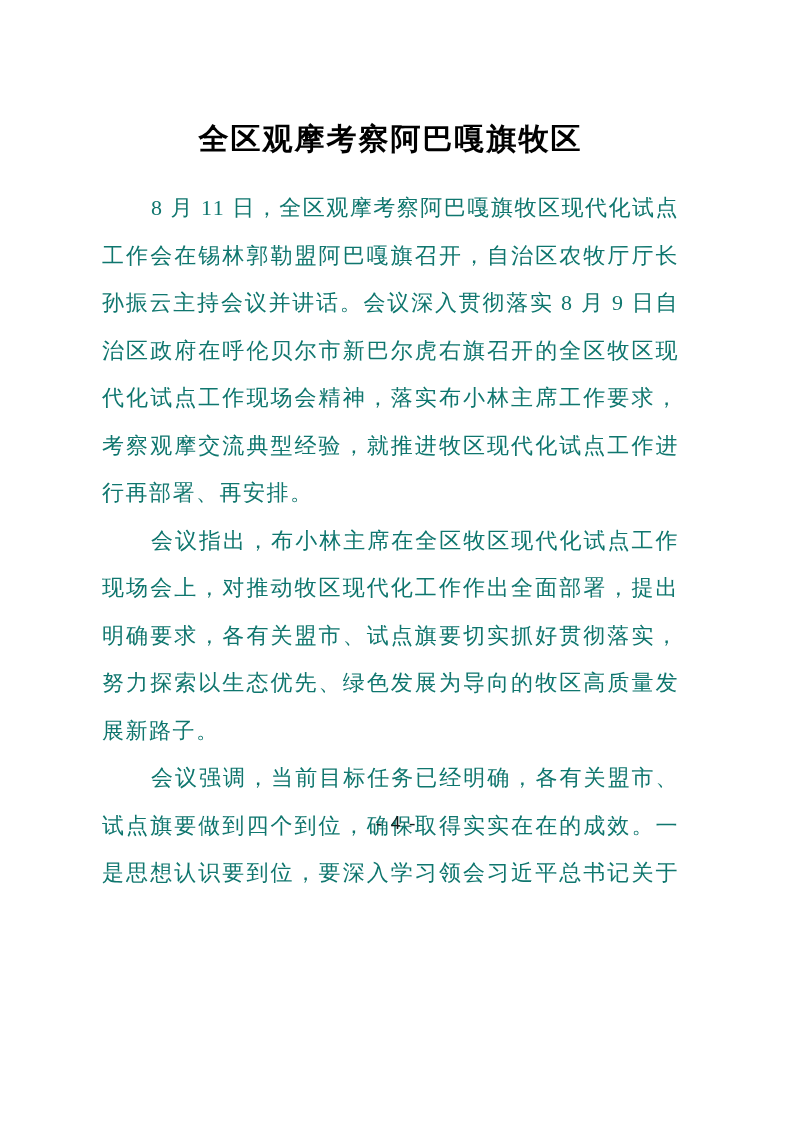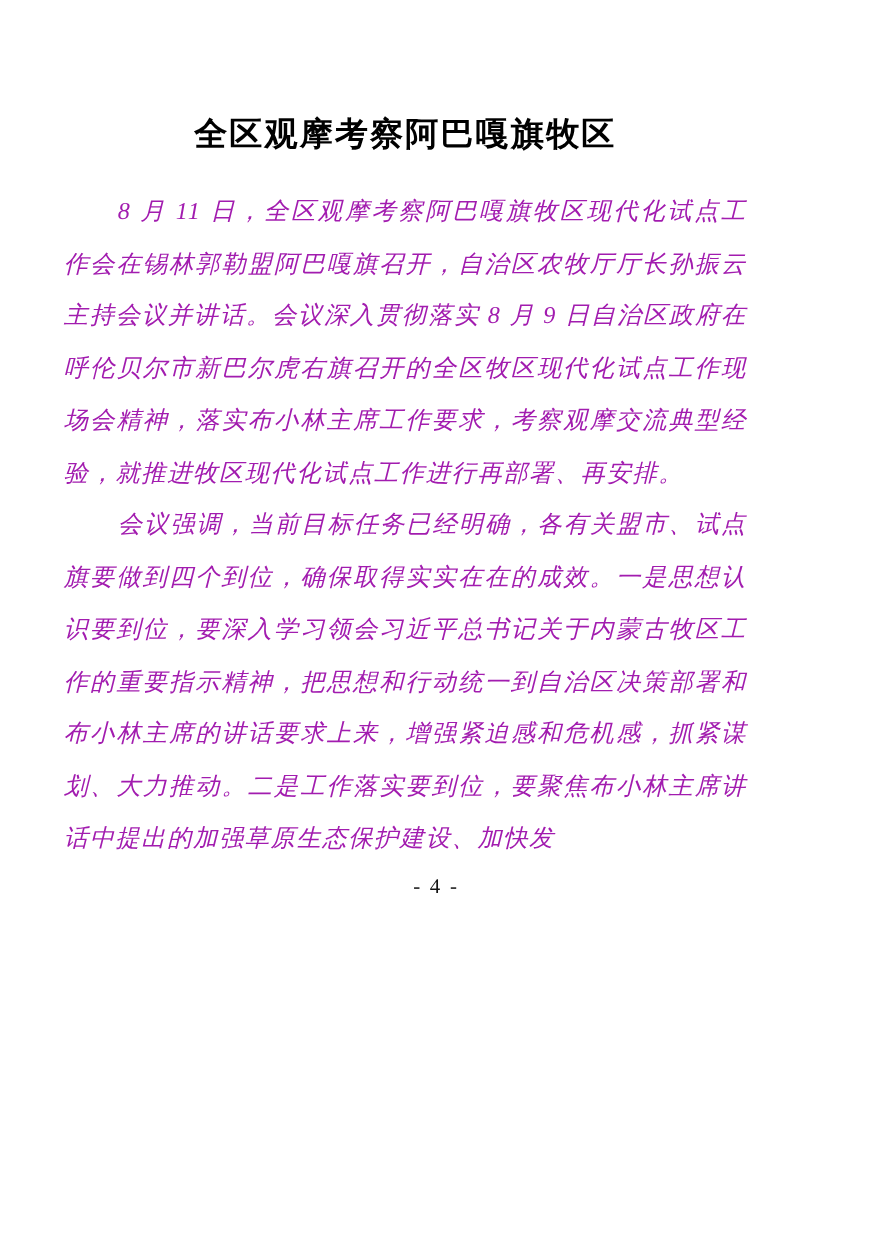--- a/index.html
+++ b/index.html
@@ -4,51 +4,50 @@
 <style>
   html, body {
     margin: 0;
     padding: 0;
     background: #ffffff;
   }
   .page {
     position: relative;
     width: 793px;
     height: 874px;
-    margin: 0 auto;
+    margin: 16px auto;
     background: #ffffff;
     box-sizing: border-box;
-    padding: 88px 114px 0 58px;
+    padding: 88px 114px 0 102px;
     font-family: "Liberation Serif", "DejaVu Serif", serif;
     overflow: hidden;
   }
   .doc-title {
     margin: 0 0 10px 0;
     text-align: center;
     font-size: 30px;
     font-weight: 900;
     color: #000000;
     letter-spacing: 2px;
     line-height: 70px;
   }
   .doc-title .title-line {
     display: block;
     white-space: nowrap;
   }
   .doc-body p {
     margin: 0;
     font-size: 22px;
     line-height: 47.5px;
-    color: #a21caf;
+    color: #0f766e;
     font-weight: 400;
     letter-spacing: 1.5px;
     text-align: justify;
     text-justify: inter-character;
     text-indent: 49px;
-    font-style: italic;
   }
   .page-footer {
     position: absolute;
     left: 0;
     right: 0;
     bottom: 56px;
     text-align: center;
     font-size: 19px;
     color: #141414;
     letter-spacing: 2px;
@@ -58,17 +57,18 @@
 </head>
 <body>
 
 <div class="page">
   <h1 class="doc-title">
     <span class="title-line">全区观摩考察阿巴嘎旗牧区</span>
   </h1>
 
   <div class="doc-body">
     <p>8 月 11 日，全区观摩考察阿巴嘎旗牧区现代化试点工作会在锡林郭勒盟阿巴嘎旗召开，自治区农牧厅厅长孙振云主持会议并讲话。会议深入贯彻落实 8 月 9 日自治区政府在呼伦贝尔市新巴尔虎右旗召开的全区牧区现代化试点工作现场会精神，落实布小林主席工作要求，考察观摩交流典型经验，就推进牧区现代化试点工作进行再部署、再安排。</p>
+    <p>会议指出，布小林主席在全区牧区现代化试点工作现场会上，对推动牧区现代化工作作出全面部署，提出明确要求，各有关盟市、试点旗要切实抓好贯彻落实，努力探索以生态优先、绿色发展为导向的牧区高质量发展新路子。</p>
     <p>会议强调，当前目标任务已经明确，各有关盟市、试点旗要做到四个到位，确保取得实实在在的成效。一是思想认识要到位，要深入学习领会习近平总书记关于内蒙古牧区工作的重要指示精神，把思想和行动统一到自治区决策部署和布小林主席的讲话要求上来，增强紧迫感和危机感，抓紧谋划、大力推动。二是工作落实要到位，要聚焦布小林主席讲话中提出的加强草原生态保护建设、加快发</p>
   </div>
 
   <div class="page-footer">- 4 -</div>
 </div>
 
 </body></html>

